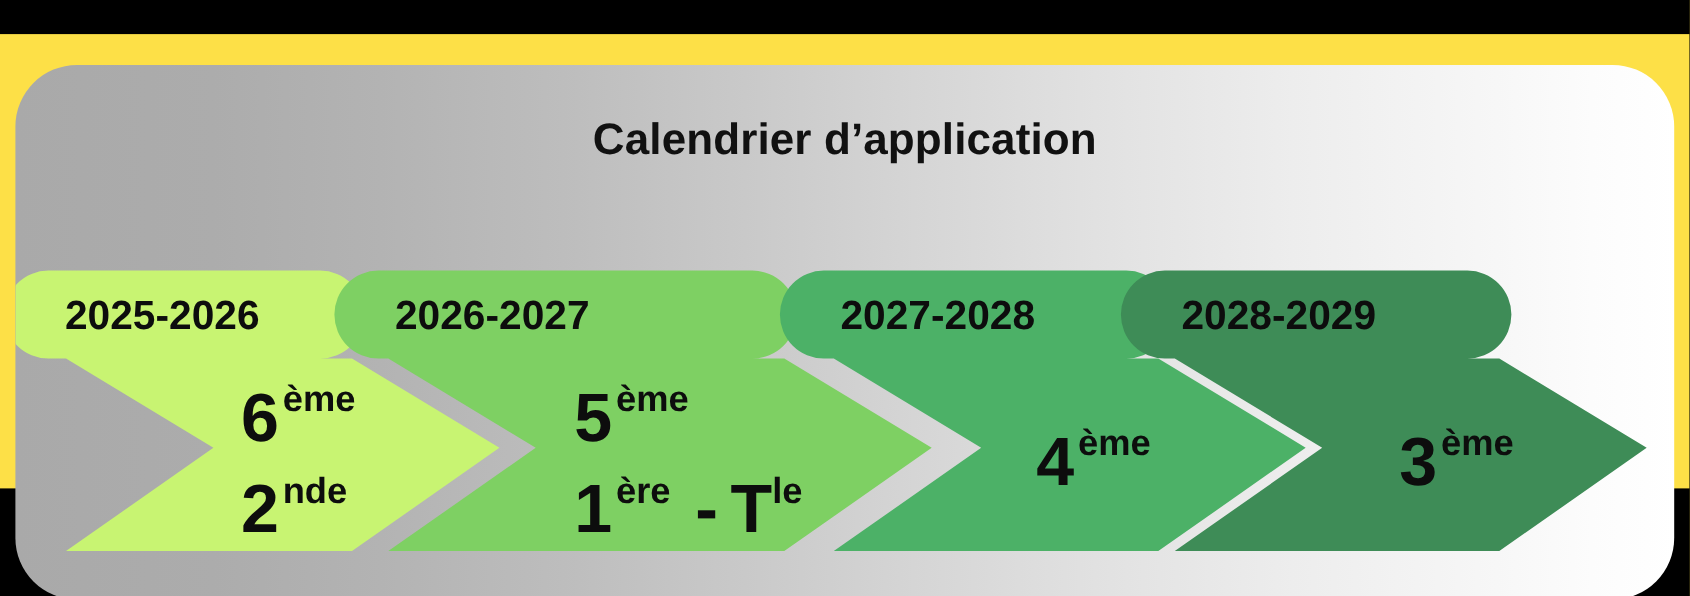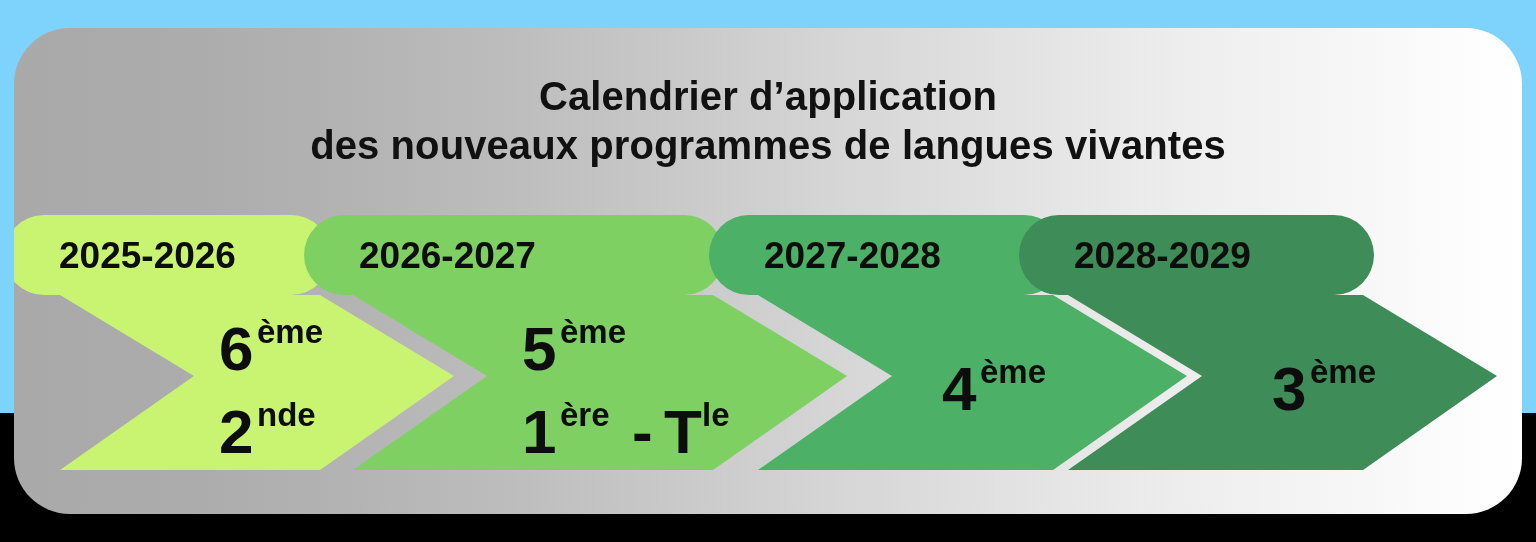--- a/index.html
+++ b/index.html
@@ -12,21 +12,22 @@
     width: 1536px;
     height: 542px;
     overflow: hidden;
     font-family: "Liberation Sans", "DejaVu Sans", sans-serif;
   }
 
   #infographic-root {
     position: relative;
     width: 1536px;
     height: 413px;
-    background: #7dd3fc;
+    background: #fde047;
+    margin-top: 31px;
   }
 
   
   #card {
     position: absolute;
     left: 14px;
     top: 28px;
     width: 1508px;
     height: 486px;
     border-radius: 56px;
@@ -100,21 +101,20 @@
   }
 </style>
 </head>
 <body>
 
 <div id="infographic-root">
   <div id="card">
 
     <div id="title-block">
       <span class="title-line">Calendrier d’application</span>
-      <span class="title-line">des nouveaux programmes de langues vivantes</span>
     </div>
 
     <div id="chevron-stage">
       <svg viewBox="0 0 1508 486" xmlns="http://www.w3.org/2000/svg">
 
         <g>
           <path id="shape-1" d="M 70,187 L 277,187 A 40 40 0 0 1 277,267 L 306,267 L 440,348 L 306,442 L 46,442 L 180,348 L 46,267 L 30,267 A 40 40 0 0 1 30,187 Z" fill="#c8f472"></path>
           <text class="year-label" x="45" y="240">2025-2026</text>
           <text class="grade-main" x="205" y="342">6</text>
           <text class="grade-sup" x="243" y="315">ème</text>

